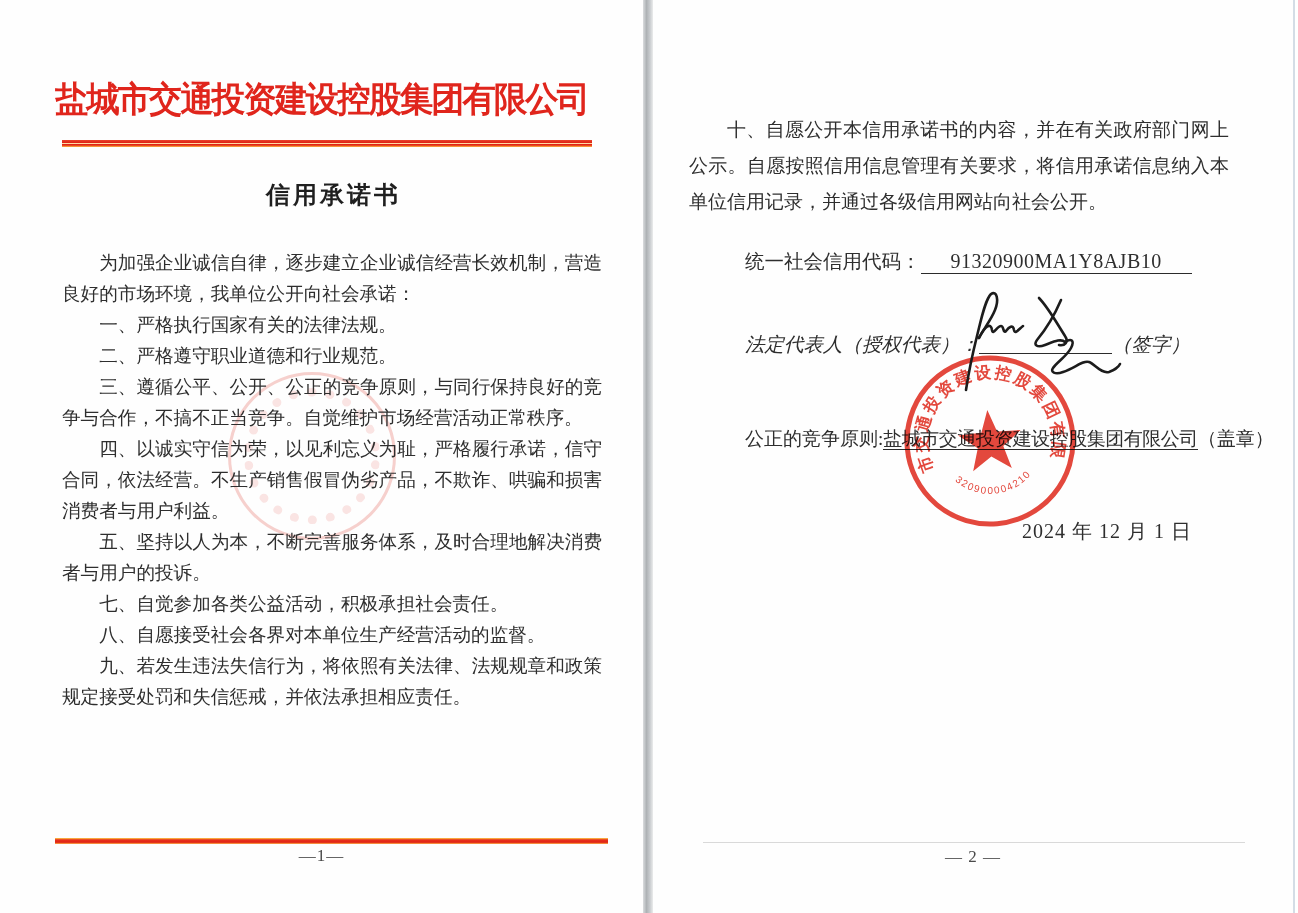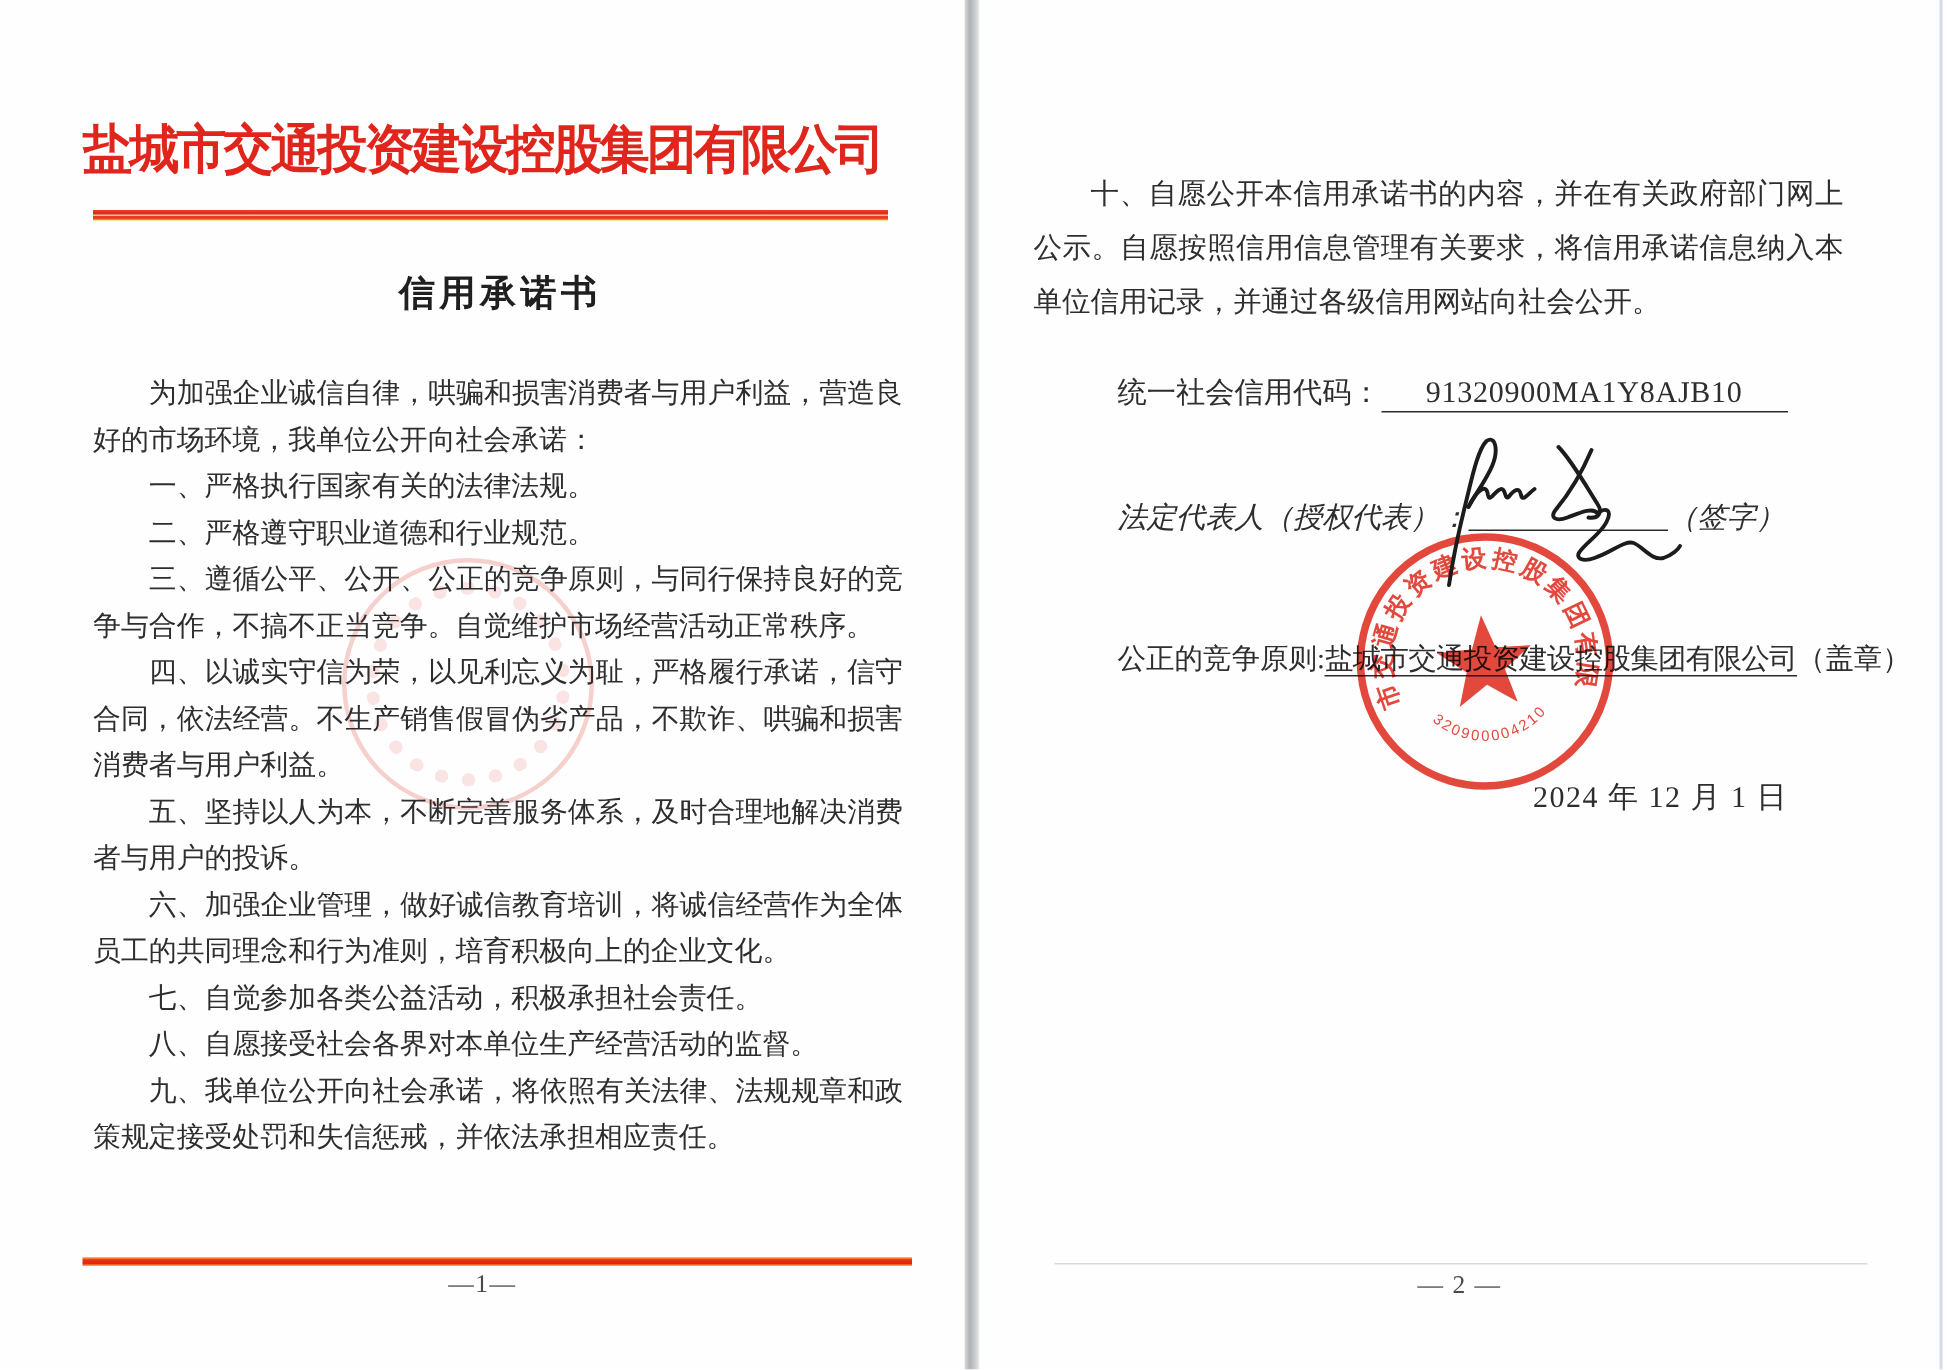--- a/index.html
+++ b/index.html
@@ -97,30 +97,29 @@
 <body>
 
 <div class="page" id="page1">
   <div class="letterhead">盐城市交通投资建设控股集团有限公司</div>
   <div class="head-rule"></div>
   <div class="doc-title">信用承诺书</div>
 
   <div class="bleed-seal"></div>
 
   <div class="body-text">
-    <p>为加强企业诚信自律，哄骗和损害消费者与用户利益，营造良好的市场环境，我单位公开向社会承诺：</p>
+    <p>为加强企业诚信自律，逐步建立企业诚信经营长效机制，营造良好的市场环境，我单位公开向社会承诺：</p>
     <p>一、严格执行国家有关的法律法规。</p>
     <p>二、严格遵守职业道德和行业规范。</p>
     <p>三、遵循公平、公开、公正的竞争原则，与同行保持良好的竞争与合作，不搞不正当竞争。自觉维护市场经营活动正常秩序。</p>
     <p>四、以诚实守信为荣，以见利忘义为耻，严格履行承诺，信守合同，依法经营。不生产销售假冒伪劣产品，不欺诈、哄骗和损害消费者与用户利益。</p>
     <p>五、坚持以人为本，不断完善服务体系，及时合理地解决消费者与用户的投诉。</p>
-    <p>六、加强企业管理，做好诚信教育培训，将诚信经营作为全体员工的共同理念和行为准则，培育积极向上的企业文化。</p>
     <p>七、自觉参加各类公益活动，积极承担社会责任。</p>
     <p>八、自愿接受社会各界对本单位生产经营活动的监督。</p>
-    <p>九、我单位公开向社会承诺，将依照有关法律、法规规章和政策规定接受处罚和失信惩戒，并依法承担相应责任。</p>
+    <p>九、若发生违法失信行为，将依照有关法律、法规规章和政策规定接受处罚和失信惩戒，并依法承担相应责任。</p>
   </div>
 
   <div class="footer-rule"></div>
   <div class="page-num">—1—</div>
 </div>
 
 <div class="gutter"></div>
 
 <div class="page" id="page2">
   <div class="p2-body">

